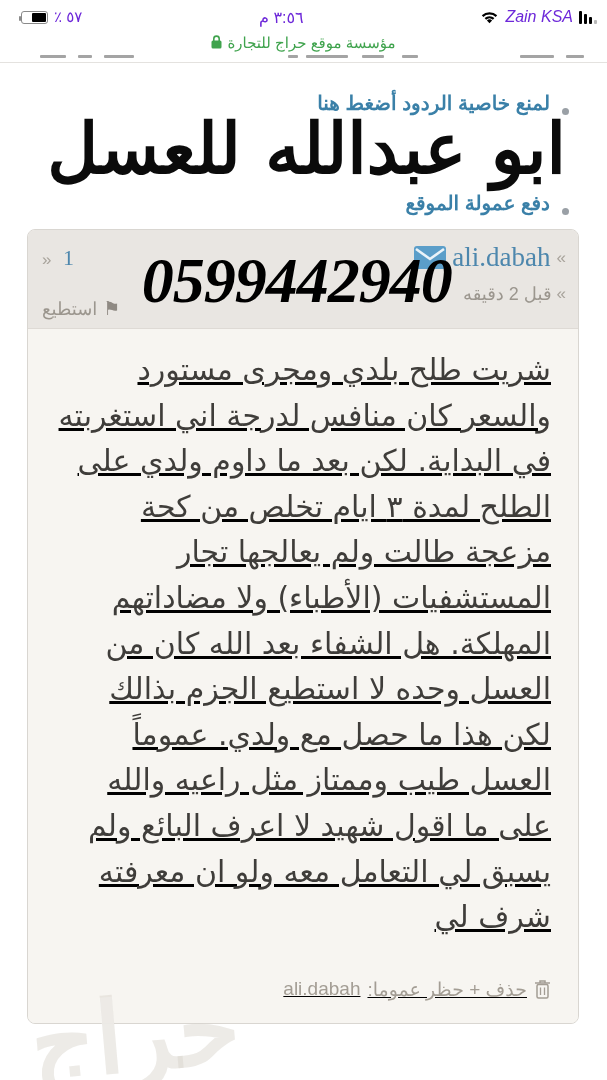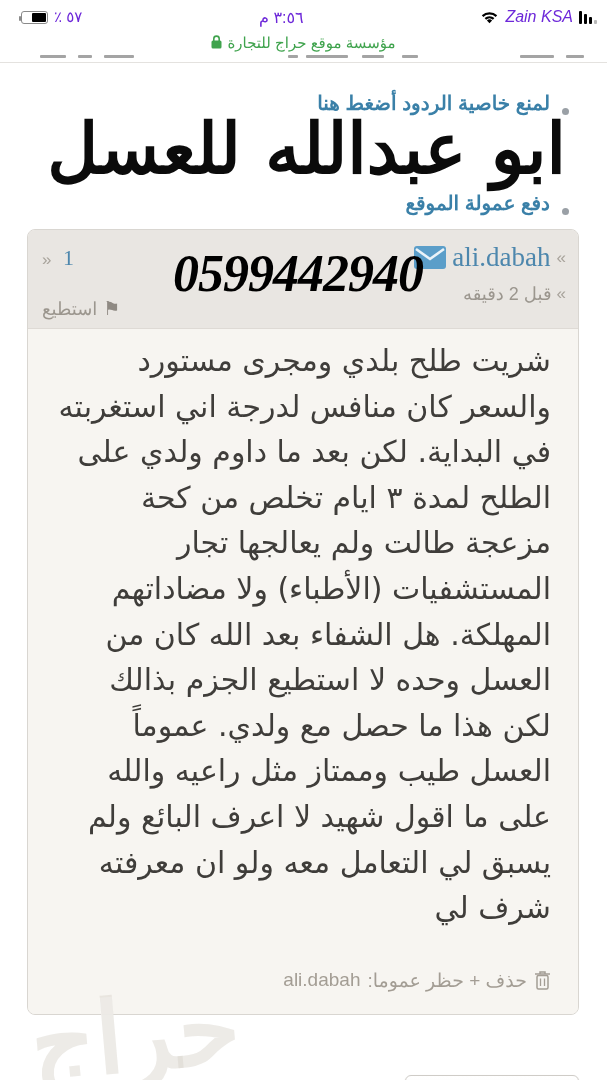--- a/index.html
+++ b/index.html
@@ -57,23 +57,23 @@
   .hdr-count { color:#4d87ad; font-size:22px; margin-left:7px; font-family:"Liberation Serif", serif; }
   .hdr-user { display:flex; align-items:center; gap:6px; }
   .hdr-user .uname { color:#4d87ad; font-size:27px; font-family:"Liberation Serif", serif; }
   .env-icon { width:32px; height:23px; }
   .hdr-time { position:absolute; top:53px; right:12px; direction:ltr; display:flex; align-items:center; gap:5px; color:#9b968e; font-size:18px; }
   .hdr-report { position:absolute; bottom:8px; right:auto; left:14px; display:flex; align-items:center; gap:6px; color:#9b968e; font-size:18px; direction:rtl; }
   .flag-icon { color:#8f8a83; font-size:19px; }
   .phone-overlay {
     position:absolute; z-index:4; top:14px; left:50%; transform:translateX(-52%);
     font-family:"Liberation Serif", serif; font-style:italic; font-weight:bold;
-    font-size:52px; color:#000; white-space:nowrap; direction:ltr; letter-spacing:-1px;
-  }
-  .card-body { padding:9px 27px 14px; border-radius:0 0 7px 7px; background:#f7f5f1; }
+    font-size:64px; color:#000; white-space:nowrap; direction:ltr; letter-spacing:-1px;
+  }
+  .card-body { padding:18px 27px 14px; border-radius:0 0 7px 7px; background:#f7f5f1;text-decoration:underline; }
   .post-text {
     font-family:"DejaVu Sans", sans-serif; font-size:30px; line-height:1.52;
     color:#3f3d3a; text-align:right;
   }
   .admin-line {
     margin:38px 0 8px; direction:rtl; display:flex; justify-content:flex-start;
     align-items:center; gap:7px; color:#a39d94; font-size:19px;
   }
   .admin-line .latin { direction:ltr; }
   .trash-icon svg { display:block; }

